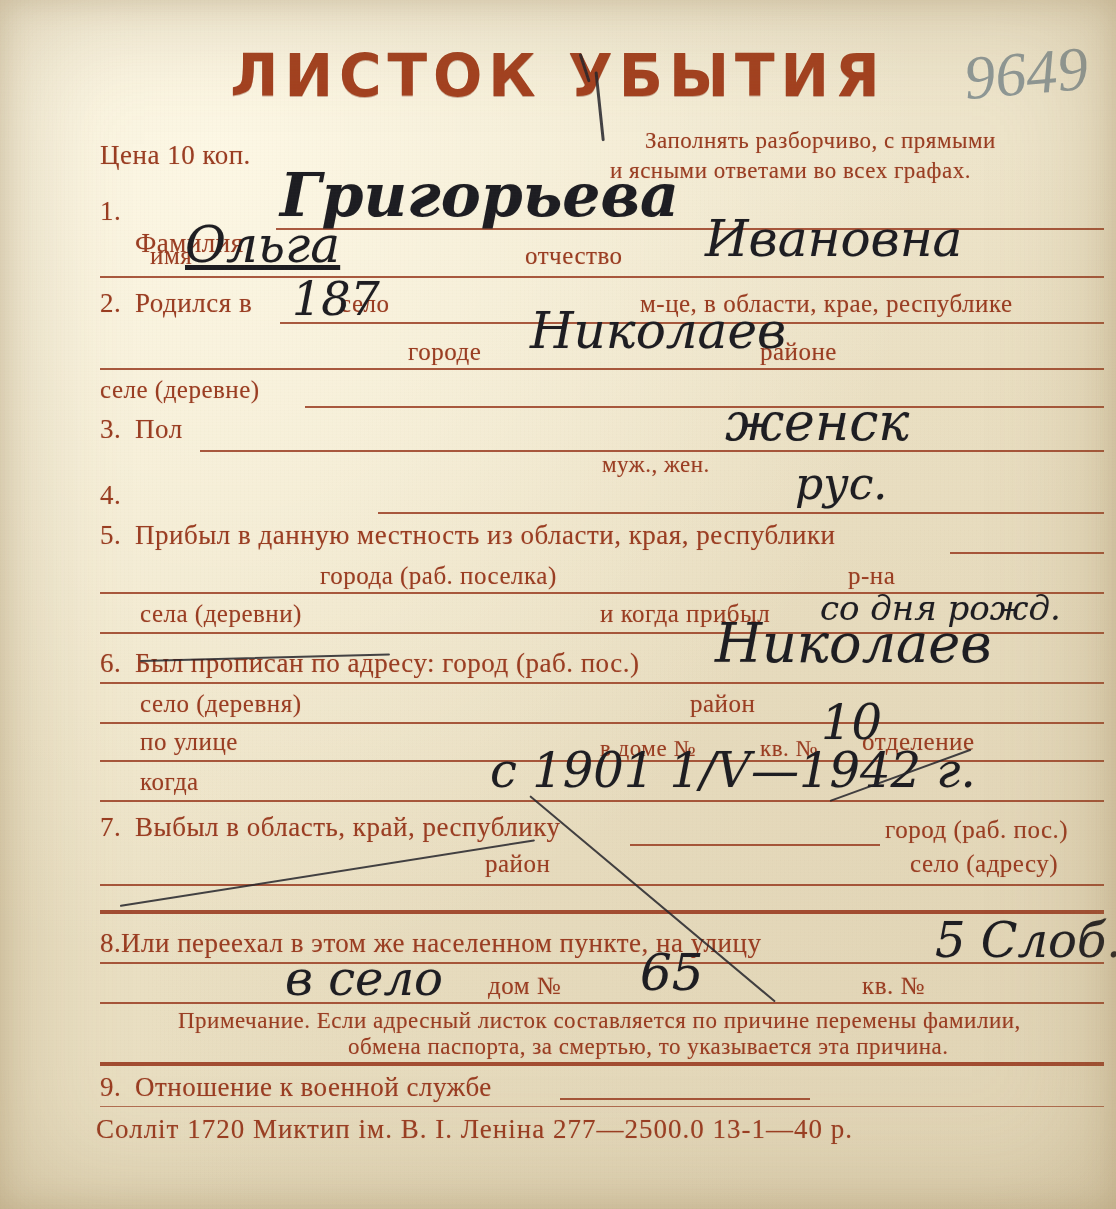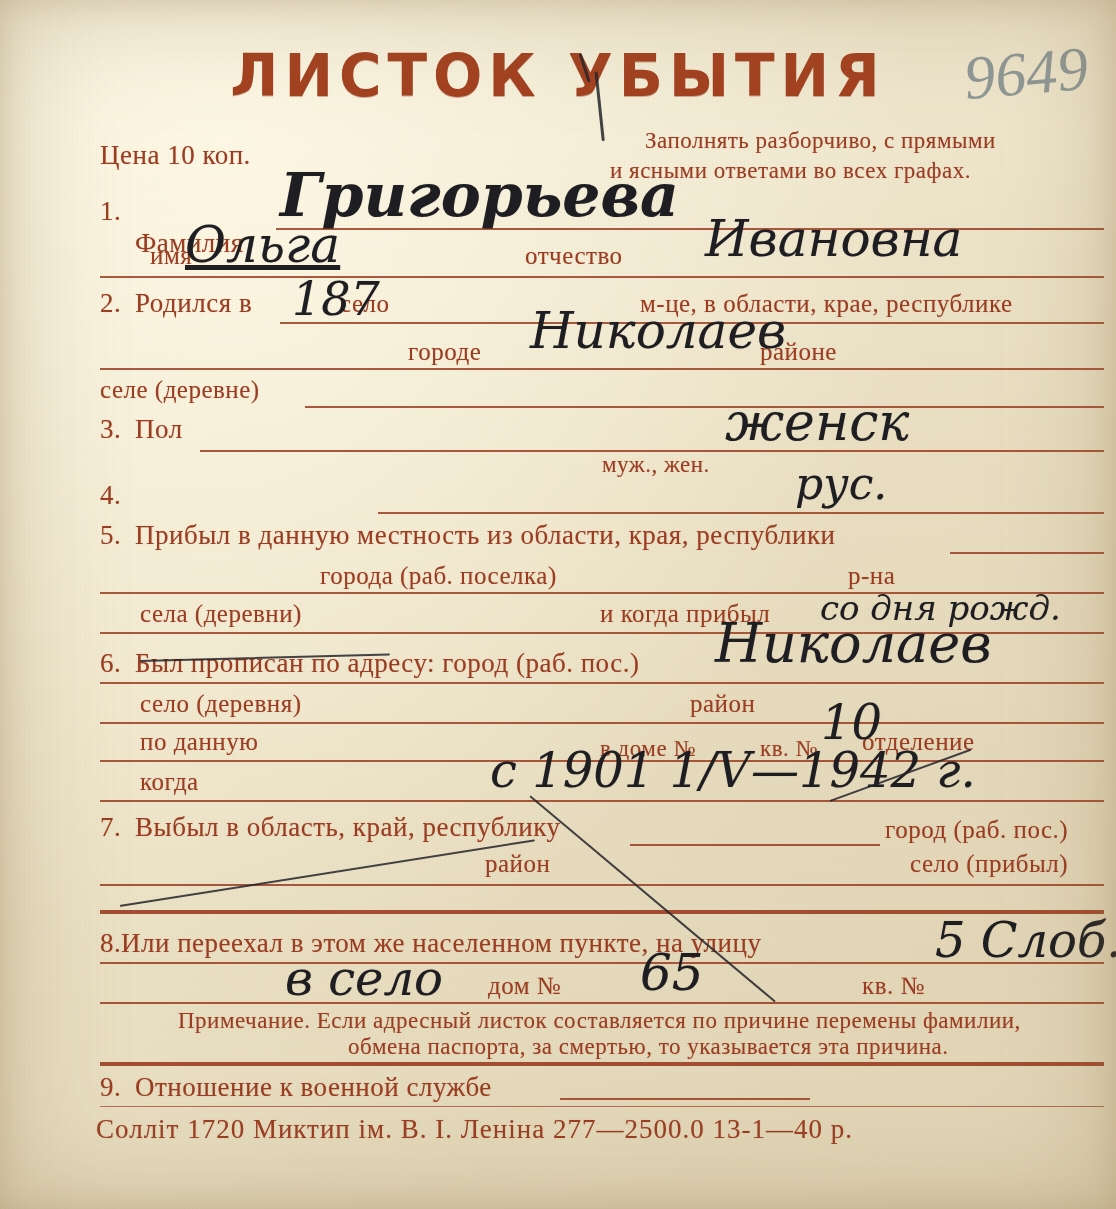--- a/index.html
+++ b/index.html
@@ -167,38 +167,38 @@
 
   <div class="print fs14" style="left:100px; top:648px;">6.</div>
   <div class="print fs14" style="left:135px; top:648px;">Был прописан по адресу: город (раб. пос.)</div>
   <div class="rule" style="left:100px; top:682px; width:1004px;"></div>
   <div class="hand" style="left:715px; top:612px; font-size:54px;">Николаев</div>
 
   <div class="print fs13" style="left:140px; top:690px;">село (деревня)</div>
   <div class="print fs13" style="left:690px; top:690px;">район</div>
   <div class="rule" style="left:100px; top:722px; width:1004px;"></div>
 
-  <div class="print fs13" style="left:140px; top:728px;">по данную</div>
+  <div class="print fs13" style="left:140px; top:728px;">по улице</div>
   <div class="print fs12" style="left:600px; top:736px;">в доме №</div>
   <div class="print fs12" style="left:760px; top:736px;">кв. №</div>
   <div class="print fs13" style="left:862px; top:728px;">отделение</div>
   <div class="rule" style="left:100px; top:760px; width:1004px;"></div>
   <div class="hand" style="left:821px; top:694px; font-size:48px;">10</div>
 
   <div class="print fs13" style="left:140px; top:768px;">когда</div>
   <div class="rule" style="left:100px; top:800px; width:1004px;"></div>
   <div class="hand" style="left:490px; top:742px; font-size:48px;">с 1901  1/V—1942 г.</div>
 
   <div class="print fs14" style="left:100px; top:812px;">7.</div>
   <div class="print fs14" style="left:135px; top:812px;">Выбыл в область, край, республику</div>
   <div class="print fs13" style="left:885px; top:816px;">город (раб. пос.)</div>
   <div class="rule" style="left:630px; top:844px; width:250px;"></div>
 
   <div class="print fs13" style="left:485px; top:850px;">район</div>
-  <div class="print fs13" style="left:910px; top:850px;">село (прибыл)</div>
+  <div class="print fs13" style="left:910px; top:850px;">село (адресу)</div>
   <div class="rule" style="left:100px; top:884px; width:1004px;"></div>
 
   <div class="rule thick" style="left:100px; top:910px; width:1004px;"></div>
 
   <div class="print fs14" style="left:100px; top:928px;">8.</div>
   <div class="print fs14" style="left:121px; top:928px;">Или переехал в этом же населенном пункте, на улицу</div>
   <div class="rule" style="left:100px; top:962px; width:1004px;"></div>
   <div class="hand" style="left:935px; top:912px; font-size:48px;">5 Слоб.</div>
 
   <div class="print fs13" style="left:488px; top:972px;">дом №</div>

